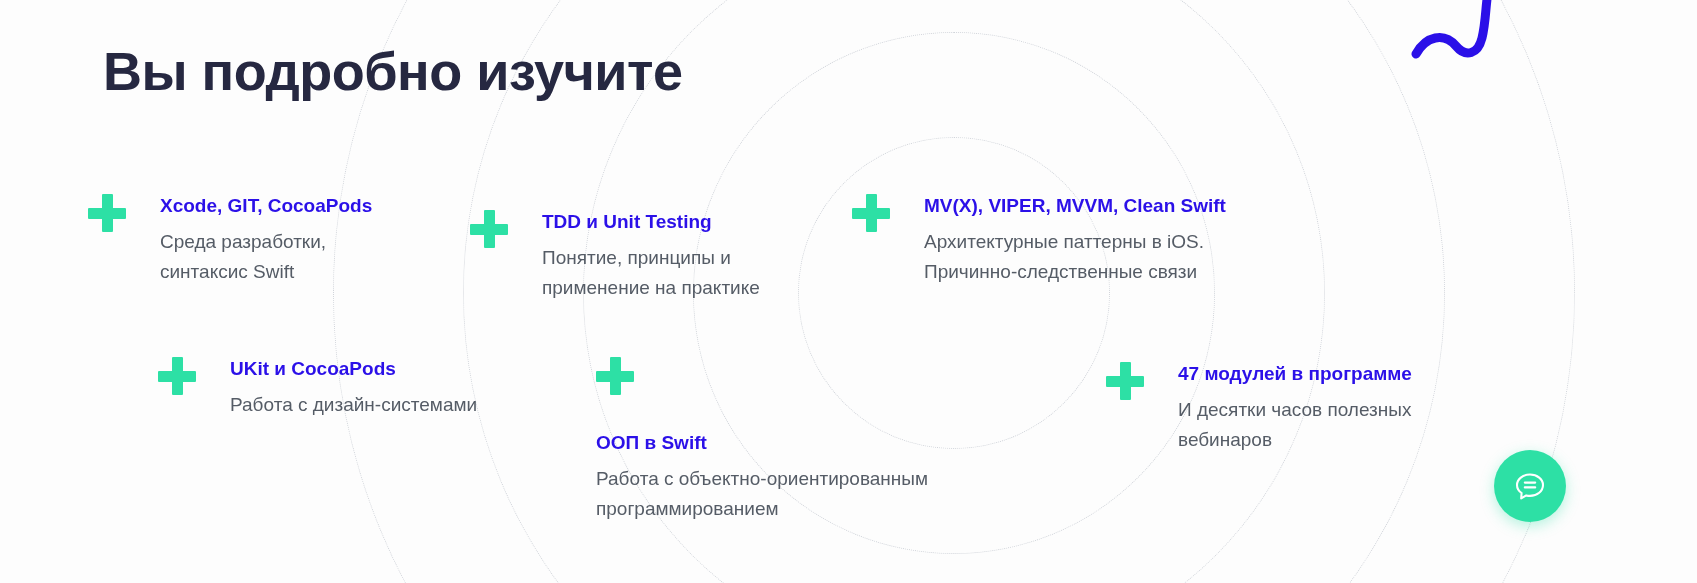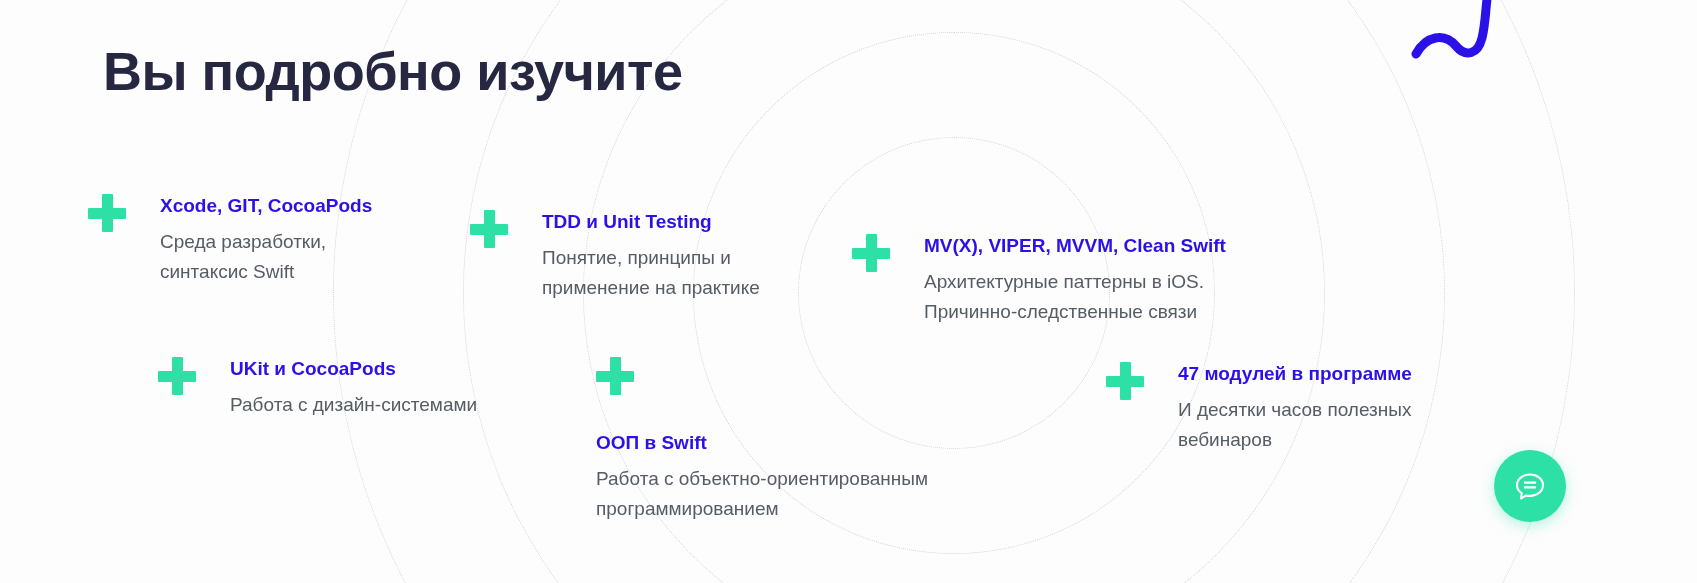--- a/index.html
+++ b/index.html
@@ -108,21 +108,21 @@
     margin: 0;
     font-size: 19px;
     font-weight: 400;
     color: #555c66;
     line-height: 1.58;
   }
 
   
   .f-1 { left: 88px;  top: 192px; }
   .f-2 { left: 470px; top: 208px; }
-  .f-3 { left: 852px; top: 192px; margin-top: 40px; }
+  .f-3 { left: 852px; top: 192px; }
   
   .f-4 { left: 158px;  top: 355px; }
   .f-5 { left: 596px;  top: 355px; flex-direction: column; }
   .f-6 { left: 1106px; top: 360px; justify-content: space-between; }
 
   
   .chat-widget {
     position: absolute;
     z-index: 5;
     left: 1494px;

